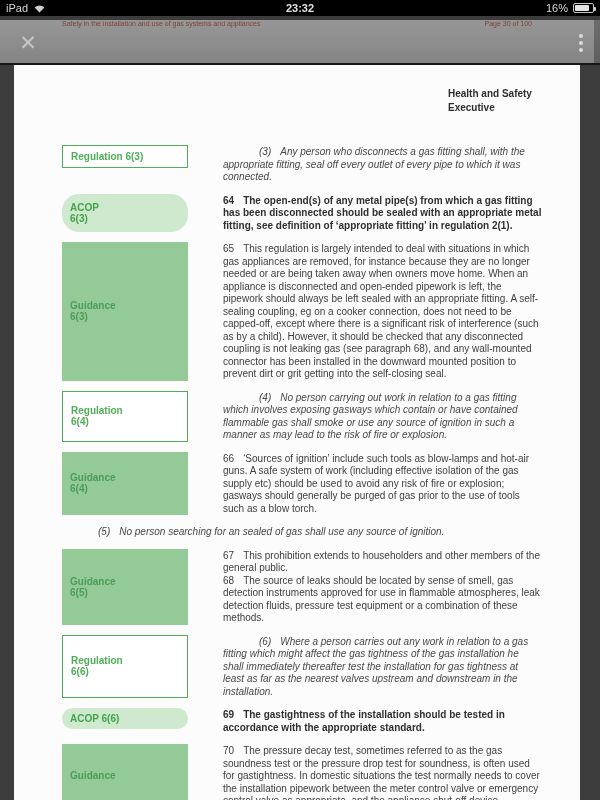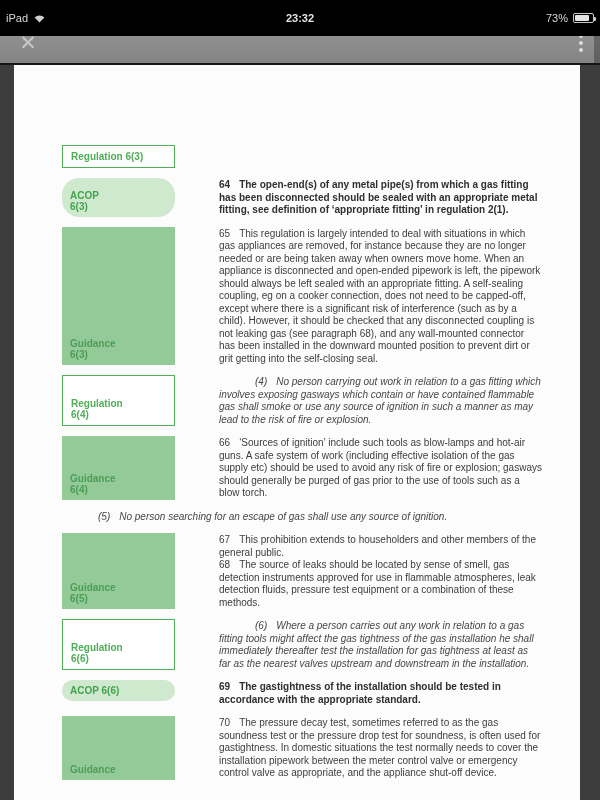--- a/index.html
+++ b/index.html
@@ -5,21 +5,21 @@
   * { margin:0; padding:0; box-sizing:border-box; }
   html,body { width:600px; height:800px; overflow:hidden; }
   body {
     font-family:"Liberation Sans","DejaVu Sans",sans-serif;
     background:#3c3c3c;
   }
   .screen { position:relative; width:600px; height:800px; }
 
   
   .status-bar {
-    position:absolute; top:0; left:0; right:0; height:36px;
+    position:absolute; top:0; left:0; right:0; height:16px;
     background:#000; color:#d9d9d9; font-size:11px;
     display:flex; align-items:center; justify-content:space-between;
     padding:0 6px; z-index:30;
   }
   .sb-left, .sb-right { display:flex; align-items:center; gap:5px; }
   .sb-time {
     position:absolute; left:0; right:0; text-align:center;
     font-weight:bold; color:#e2e2e2; font-size:11px;
   }
   .wifi svg { display:block; }
@@ -86,23 +86,23 @@
   .hse {
     position:absolute; top:22px; right:36px; width:96px;
     font-weight:bold; font-size:10px; line-height:1.35; color:#2d2d2d;
   }
   .sections {
     position:absolute; top:80px; left:48px; right:38px;
     display:flex; flex-direction:column; gap:10px;
   }
   .section-row { display:flex; align-items:flex-start; }
   .label-box {
-    width:113px; margin-right:44px; padding:5px 8px;
+    width:126px; margin-right:35px; padding:5px 8px;
     font-size:10px; font-weight:bold; flex-shrink:0;
-    display:flex; flex-direction:column; justify-content:flex-end;
+    display:flex; flex-direction:column; justify-content:center;
   }
   .label-box.stretch { align-self:stretch; }
   .label-box.regulation {
     background:#fff; border:1.5px solid var(--green); color:var(--green);
   }
   .label-box.acop { background:var(--acop-fill); color:var(--acop-text);border-radius:17px; }
   .label-box.guidance { background:var(--guid-fill); color:var(--guid-text); }
 
   .section-body { flex:1; padding-top:1px; }
   .section-body p {
@@ -124,21 +124,21 @@
     <div class="sb-left">
       <span>iPad</span>
       <span class="wifi">
         <svg width="13" height="10" viewBox="0 0 13 10">
           <path d="M6.5 9.5 L1.6 4.4 A7 7 0 0 1 11.4 4.4 Z" fill="#cfcfcf"></path>
         </svg>
       </span>
     </div>
     <div class="sb-time">23:32</div>
     <div class="sb-right">
-      <span>73%</span>
+      <span>16%</span>
       <span class="battery">
         <span class="battery-fill" style="width: 73%;"></span>
         <span class="battery-nub"></span>
       </span>
     </div>
   </div>
 
   <div class="toolbar">
     <div class="tb-subtitle">Safety in the installation and use of gas systems and appliances</div>
     <div class="tb-pageind">Page 30 of 100</div>
@@ -151,24 +151,28 @@
           <i></i>
           <i></i>
         </span>
     </button>
   </div>
 
   <div class="divider"></div>
 
   <div class="viewport">
     <div class="pdf-page">
+      <div class="hse">Health and Safety Executive</div>
       <div class="sections">
           <div class="section-row section-row-regulation">
             <div class="label-box regulation">
               <span class="lbl">Regulation 6(3)</span>
+            </div>
+            <div class="section-body">
+              <p class="para"><span class="num">(3)</span><span class="txt">Any person who disconnects a gas fitting shall, with the appropriate fitting, seal off every outlet of every pipe to which it was connected.</span></p>
             </div>
           </div>
           <div class="section-row section-row-acop">
             <div class="label-box acop stretch">
               <span class="lbl">ACOP</span>
               <span class="lbl">6(3)</span>
             </div>
             <div class="section-body">
               <p class="para"><span class="num">64</span><span class="txt">The open-end(s) of any metal pipe(s) from which a gas fitting has been disconnected should be sealed with an appropriate metal fitting, see definition of ‘appropriate fitting’ in regulation 2(1).</span></p>
             </div>
@@ -195,40 +199,40 @@
             <div class="label-box guidance stretch">
               <span class="lbl">Guidance</span>
               <span class="lbl">6(4)</span>
             </div>
             <div class="section-body">
               <p class="para"><span class="num">66</span><span class="txt">‘Sources of ignition’ include such tools as blow-lamps and hot-air guns. A safe system of work (including effective isolation of the gas supply etc) should be used to avoid any risk of fire or explosion; gasways should generally be purged of gas prior to the use of tools such as a blow torch.</span></p>
             </div>
           </div>
           <div class="section-row section-row-regulation">
             <div class="section-body">
-              <p class="para"><span class="num">(5)</span><span class="txt">No person searching for an escape of gas shall use any source of ignition.</span></p>
+              <p class="para"><span class="num">(5)</span><span class="txt">No person searching for an sealed of gas shall use any source of ignition.</span></p>
             </div>
           </div>
           <div class="section-row section-row-guidance">
             <div class="label-box guidance stretch">
               <span class="lbl">Guidance</span>
               <span class="lbl">6(5)</span>
             </div>
             <div class="section-body">
               <p class="para"><span class="num">67</span><span class="txt">This prohibition extends to householders and other members of the general public.</span></p>
               <p class="para"><span class="num">68</span><span class="txt">The source of leaks should be located by sense of smell, gas detection instruments approved for use in flammable atmospheres, leak detection fluids, pressure test equipment or a combination of these methods.</span></p>
             </div>
           </div>
           <div class="section-row section-row-regulation">
             <div class="label-box regulation stretch">
               <span class="lbl">Regulation</span>
               <span class="lbl">6(6)</span>
             </div>
             <div class="section-body">
-              <p class="para"><span class="num">(6)</span><span class="txt">Where a person carries out any work in relation to a gas fitting tools might affect the gas tightness of the gas installation he shall immediately thereafter test the installation for gas tightness at least as far as the nearest valves upstream and downstream in the installation.</span></p>
+              <p class="para"><span class="num">(6)</span><span class="txt">Where a person carries out any work in relation to a gas fitting which might affect the gas tightness of the gas installation he shall immediately thereafter test the installation for gas tightness at least as far as the nearest valves upstream and downstream in the installation.</span></p>
             </div>
           </div>
           <div class="section-row section-row-acop">
             <div class="label-box acop">
               <span class="lbl">ACOP 6(6)</span>
             </div>
             <div class="section-body">
               <p class="para"><span class="num">69</span><span class="txt">The gastightness of the installation should be tested in accordance with the appropriate standard.</span></p>
             </div>
           </div>

